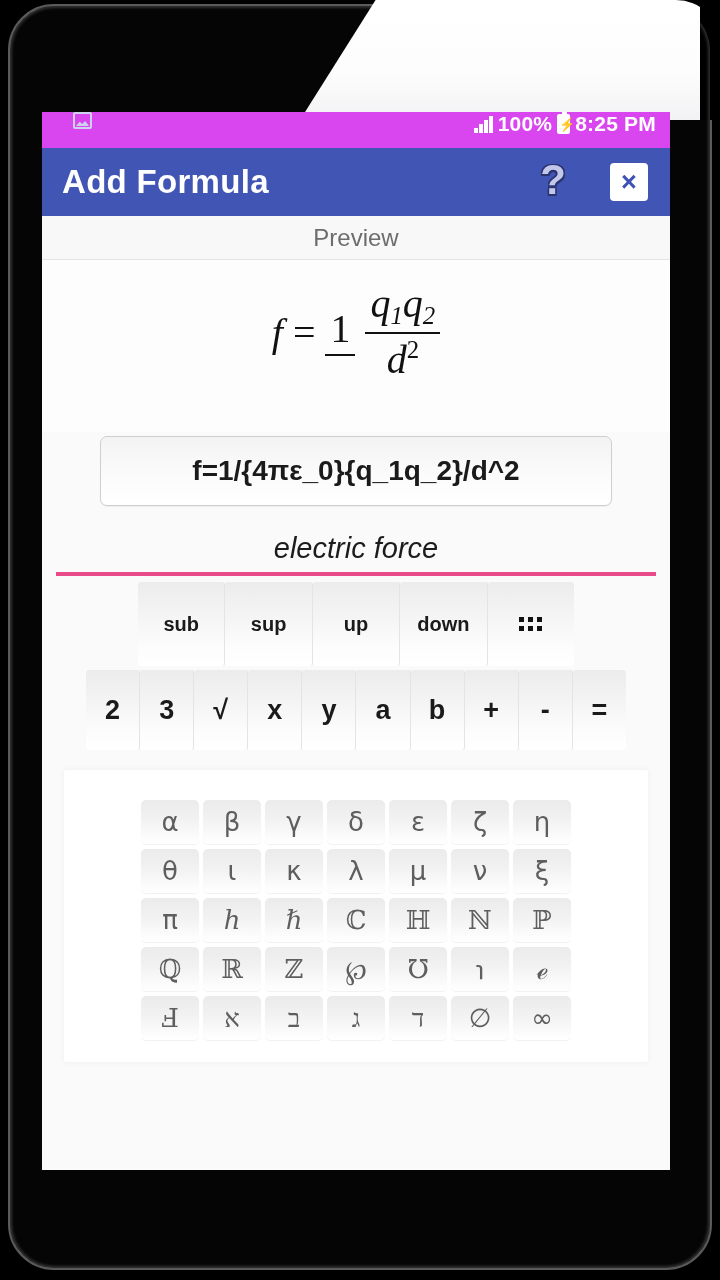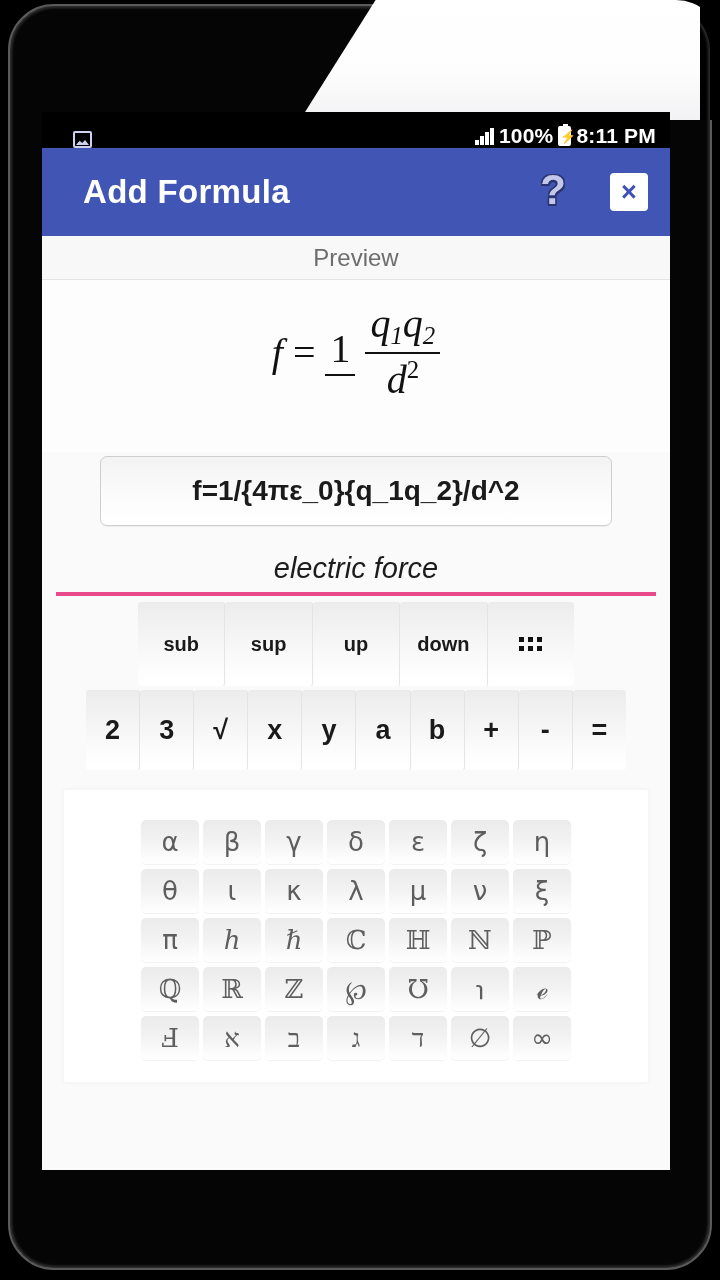--- a/index.html
+++ b/index.html
@@ -48,22 +48,22 @@
   #screen {
     position: absolute;
     left: 42px; top: 112px;
     width: 628px; height: 1058px;
     background: #fafafa;
     overflow: hidden;
   }
 
   
   .statusbar {
-    height: 36px; background: #000000;
-    display: flex; align-items: flex-end;
+    height: 36px; background: #d946ef;
+    display: flex; align-items: flex-start;
     padding: 0 14px 0 31px;
     color: #ffffff;
   }
   .sb-left { display: flex; align-items: center; gap: 8px; }
   .sb-right {
     margin-left: auto; display: flex; align-items: center; gap: 5px;
     font-size: 21px; font-weight: bold; letter-spacing: .2px;
   }
   .photo-icon {
     width: 19px; height: 17px; border: 2px solid #cfd2ee; border-radius: 2px;
@@ -87,23 +87,23 @@
   .batt:before{
     content:""; position:absolute; top:-4px; left:3px; width:5px; height:3px; background:#fff;
   }
   .batt:after{
     content:"⚡"; position:absolute; inset:0; color:#2f3192; font-size:13px;
     line-height:17px; text-align:center;
   }
 
   
   .appbar {
-    height: 88px; background: #4055b4;
+    height: 68px; background: #4055b4;
     display: flex; align-items: center;
-    padding: 0 22px 0 41px;
+    padding: 0 22px 0 20px;
   }
   .appbar-title {
     color: #fff; font-size: 33px; font-weight: bold; letter-spacing: .3px;
   }
   .appbar-actions { margin-left: auto; display: flex; align-items: center; gap: 44px; }
   .help-icon {
     font-size: 42px; font-weight: bold; color: #c3c8ea;
     text-shadow: -1.5px -1.5px 0 #2b3470, 1.5px -1.5px 0 #2b3470,
                  -1.5px 1.5px 0 #2b3470, 1.5px 1.5px 0 #2b3470;
     line-height: 1; margin-top: -4px;
@@ -228,21 +228,21 @@
       </div>
       <div class="sb-right">
         <span class="signal">
           <i></i>
             <i></i>
             <i></i>
             <i></i>
         </span>
         <span>100%</span>
         <span class="batt"></span>
-        <span>8:11 PM</span>
+        <span>8:25 PM</span>
       </div>
     </div>
 
     <div class="appbar">
       <div class="appbar-title">Add Formula</div>
       <div class="appbar-actions">
         <div class="help-icon">?</div>
         <div class="close-btn">×</div>
       </div>
     </div>

